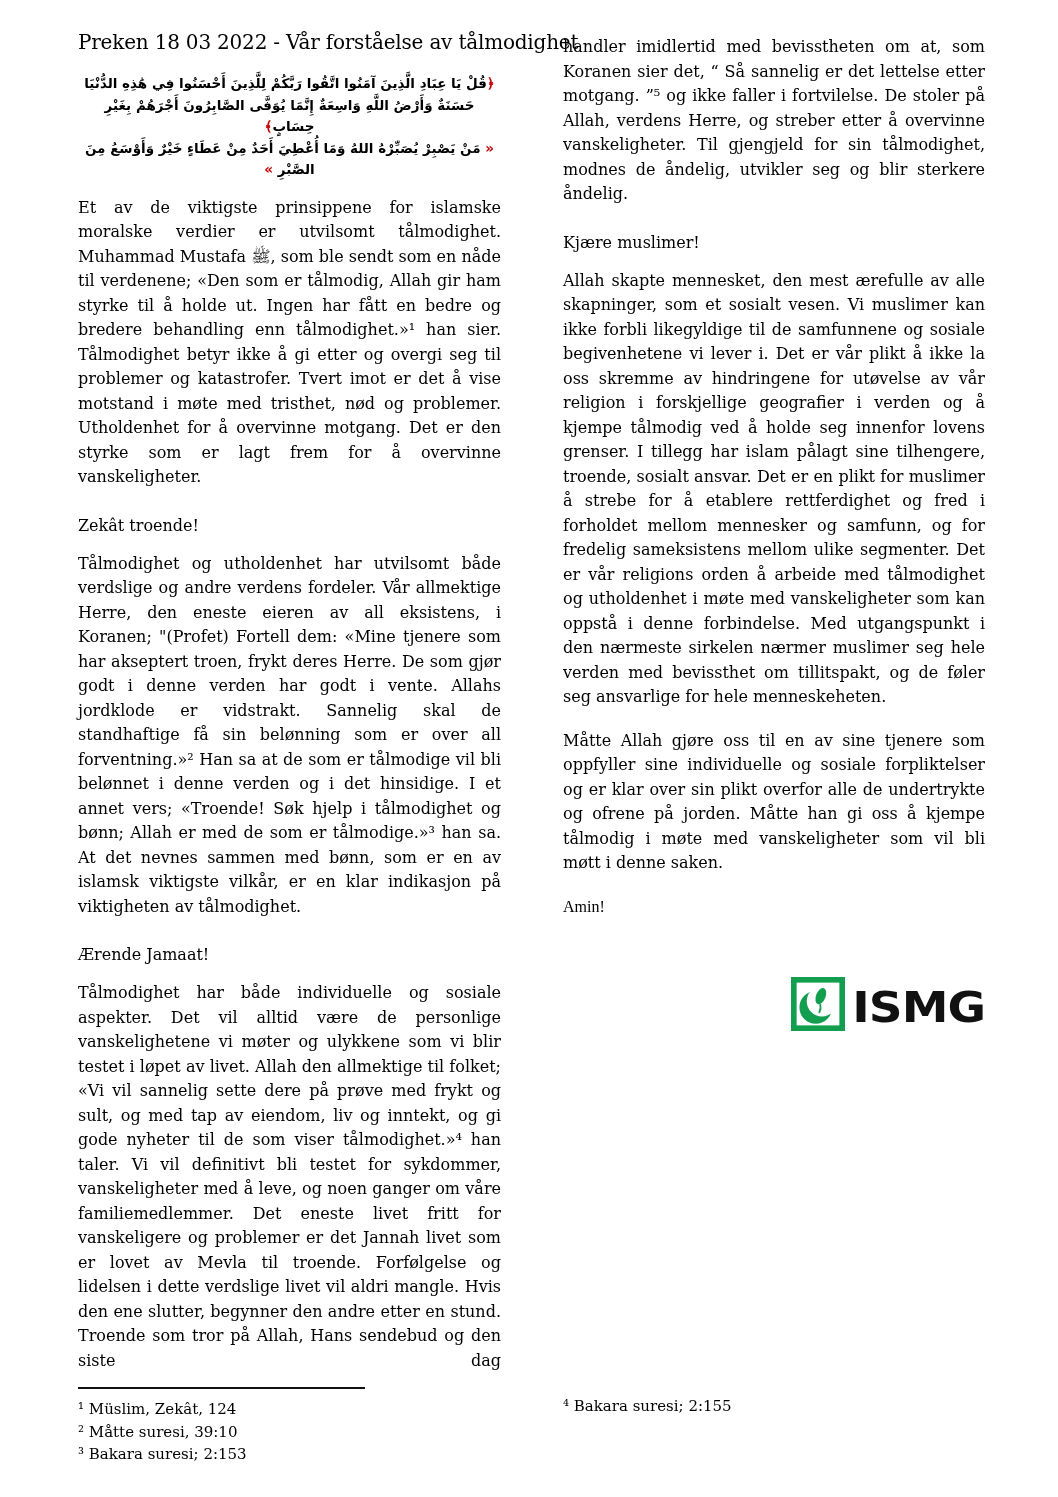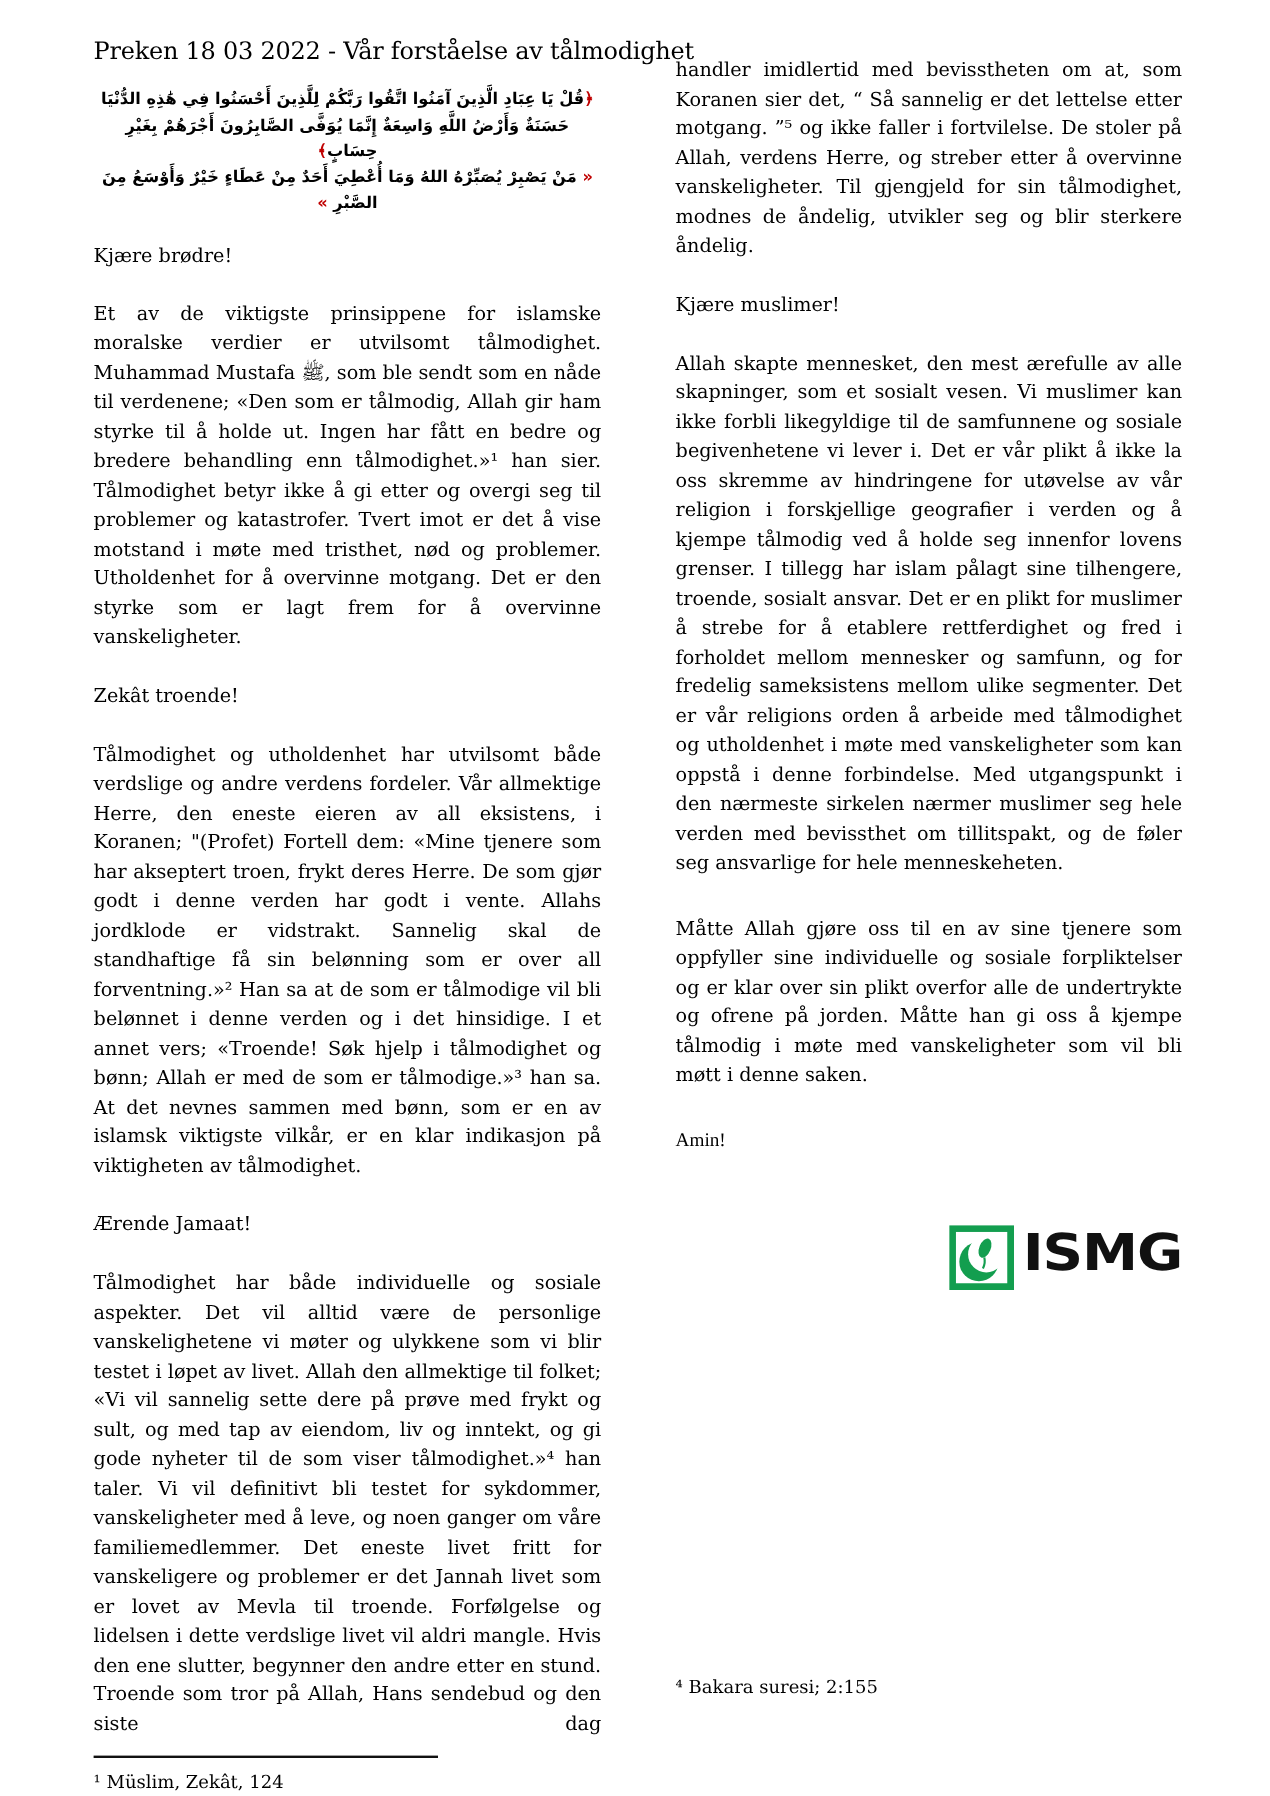--- a/index.html
+++ b/index.html
@@ -22,31 +22,31 @@
     direction:rtl;text-align:center;
     font-family:"DejaVu Sans","Liberation Sans",sans-serif;
     font-weight:700;font-size:13.5px;line-height:1.6;
     margin:0 2px 10px;
   }
   .arabic p{margin:0;}
   .red{color:#c00000;}
   .greeting{font-size:16px;margin:12px 0 12px;}
   p.body{
     font-size:16px;line-height:24.5px;text-align:justify;
-    margin:16px 0 14px;
+    margin:5px 0 14px;
   }
   p.cont{text-align-last:justify;}
   .amin{margin-top:4px;font-family:Liberation Serif, serif;}
   .footnotes{margin-top:auto;font-size:15px;line-height:22.5px;}
   .fn-rule{width:287px;border-top:2px solid #111;margin:0 0 9px;}
   .fn{margin:0;}
   .footnotes-right{padding-bottom:14px;}
   .logo{
     margin-top:44px;align-self:flex-end;
-    display:flex;align-items:flex-start;gap:7px;padding-left:36px;
+    display:flex;align-items:flex-end;gap:7px;padding-left:36px;
   }
   .logo svg{display:block;}
   .logo-text{
     font-family:"DejaVu Sans","Liberation Sans",sans-serif;
     font-weight:800;font-size:47px;line-height:1;
     color:#111;letter-spacing:-1px;
     transform:scaleY(0.9);transform-origin:center;
   }
 </style>
 </head>
@@ -55,21 +55,20 @@
 <div class="page">
 
   <div class="col col-left">
     <h1 class="title">Preken 18 03 2022 - Vår forståelse av tålmodighet</h1>
 
     <div class="arabic">
       <p><span class="red">﴿</span><span>قُلْ يَا عِبَادِ الَّذِينَ آمَنُوا اتَّقُوا رَبَّكُمْ لِلَّذِينَ أَحْسَنُوا فِي هَٰذِهِ الدُّنْيَا حَسَنَةٌ وَأَرْضُ اللَّهِ وَاسِعَةٌ إِنَّمَا يُوَفَّى الصَّابِرُونَ أَجْرَهُمْ بِغَيْرِ حِسَابٍ</span><span class="red">﴾</span></p>
       <p><span class="red">«</span><span> مَنْ يَصْبِرْ يُصَبِّرْهُ اللهُ وَمَا أُعْطِيَ أَحَدٌ مِنْ عَطَاءٍ خَيْرٌ وَأَوْسَعُ مِنَ الصَّبْرِ </span><span class="red">»</span></p>
     </div>
 
-    <p class="greeting">Kjære brødre!</p>
     <p class="body">Et av de viktigste prinsippene for islamske moralske verdier er utvilsomt tålmodighet. Muhammad Mustafa ﷺ, som ble sendt som en nåde til verdenene; «Den som er tålmodig, Allah gir ham styrke til å holde ut. Ingen har fått en bedre og bredere behandling enn tålmodighet.»¹ han sier. Tålmodighet betyr ikke å gi etter og overgi seg til problemer og katastrofer. Tvert imot er det å vise motstand i møte med tristhet, nød og problemer. Utholdenhet for å overvinne motgang. Det er den styrke som er lagt frem for å overvinne vanskeligheter.</p>
 
     <p class="greeting">Zekât troende!</p>
     <p class="body">Tålmodighet og utholdenhet har utvilsomt både verdslige og andre verdens fordeler. Vår allmektige Herre, den eneste eieren av all eksistens, i Koranen; "(Profet) Fortell dem: «Mine tjenere som har akseptert troen, frykt deres Herre. De som gjør godt i denne verden har godt i vente. Allahs jordklode er vidstrakt. Sannelig skal de standhaftige få sin belønning som er over all forventning.»² Han sa at de som er tålmodige vil bli belønnet i denne verden og i det hinsidige. I et annet vers; «Troende! Søk hjelp i tålmodighet og bønn; Allah er med de som er tålmodige.»³ han sa. At det nevnes sammen med bønn, som er en av islamsk viktigste vilkår, er en klar indikasjon på viktigheten av tålmodighet.</p>
 
     <p class="greeting">Ærende Jamaat!</p>
     <p class="body cont">Tålmodighet har både individuelle og sosiale aspekter. Det vil alltid være de personlige vanskelighetene vi møter og ulykkene som vi blir testet i løpet av livet. Allah den allmektige til folket; «Vi vil sannelig sette dere på prøve med frykt og sult, og med tap av eiendom, liv og inntekt, og gi gode nyheter til de som viser tålmodighet.»⁴ han taler. Vi vil definitivt bli testet for sykdommer, vanskeligheter med å leve, og noen ganger om våre familiemedlemmer. Det eneste livet fritt for vanskeligere og problemer er det Jannah livet som er lovet av Mevla til troende. Forfølgelse og lidelsen i dette verdslige livet vil aldri mangle. Hvis den ene slutter, begynner den andre etter en stund. Troende som tror på Allah, Hans sendebud og den siste dag</p>
 
     <div class="footnotes">
       <div class="fn-rule"></div>

